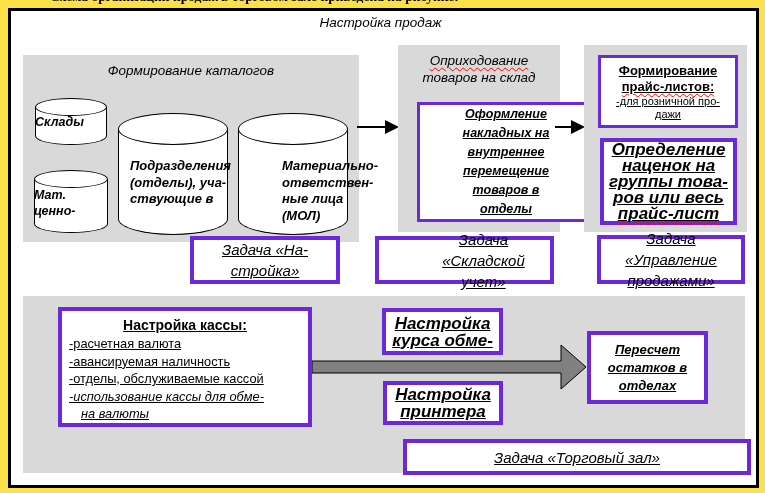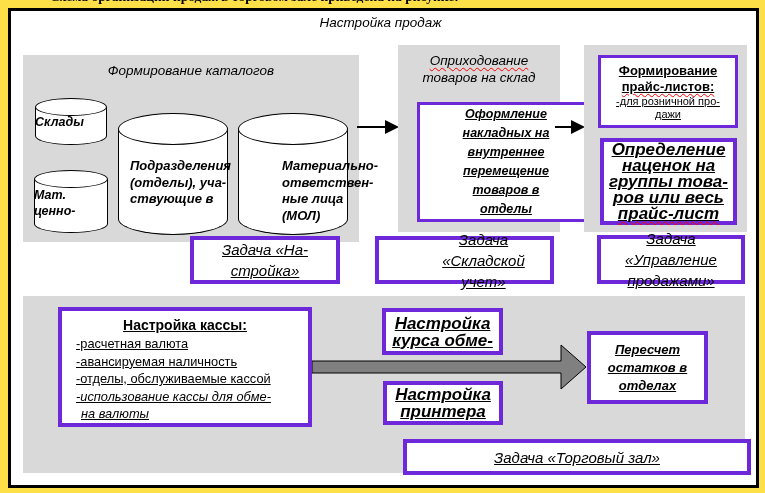--- a/index.html
+++ b/index.html
@@ -46,21 +46,21 @@
   .task-line{font-style:italic;font-size:15px;line-height:21px;}
 
   
   .barrow{position:absolute;height:14px;}
   .barrow .shaft{position:absolute;left:0;top:6px;height:2px;background:#000;}
   .barrow .head{position:absolute;top:0;width:0;height:0;border-top:7px solid transparent;
                 border-bottom:7px solid transparent;border-left:14px solid #000;}
 
   
   .cash-title{font-weight:bold;font-size:14px;text-align:center;line-height:19px;margin-top:5px;}
-  .cash-item{font-size:12.8px;line-height:17.5px;padding-left:14px;text-align:left;}
+  .cash-item{font-size:12.8px;line-height:17.5px;padding-left:7px;text-align:left;}
   .cash-item.ind{padding-left:19px;}
 </style>
 </head>
 <body>
 
 <div class="canvas">
 
   <div class="top-clip">
     <span>Схема организации продаж в торговом зале приведена на рисунке:</span>
   </div>

